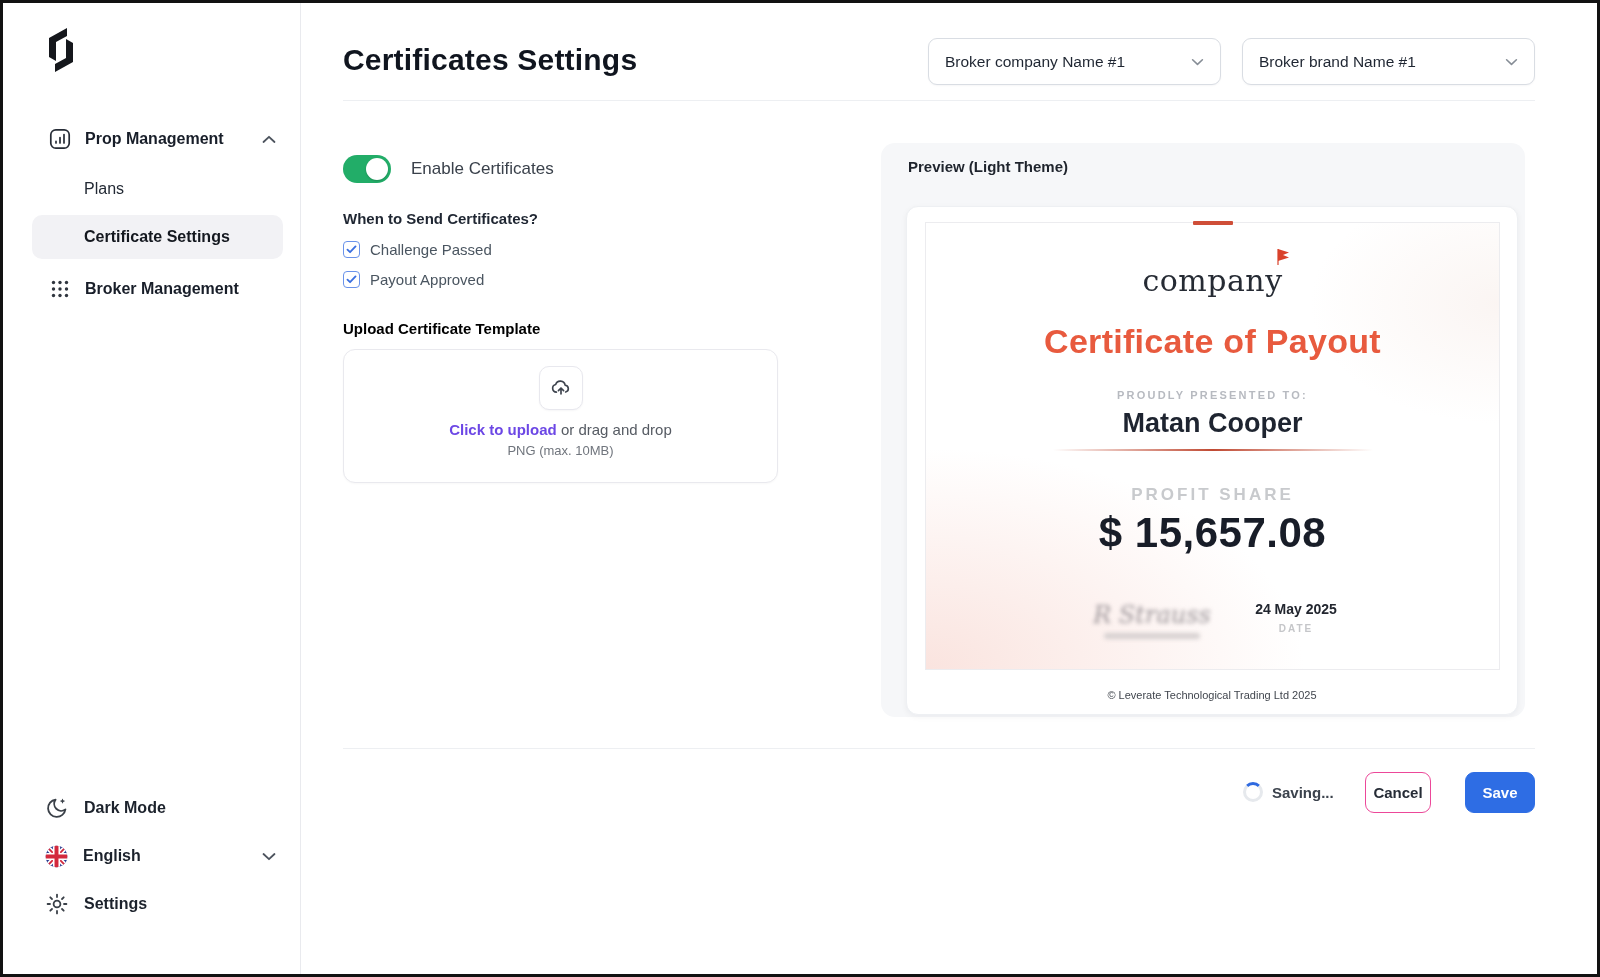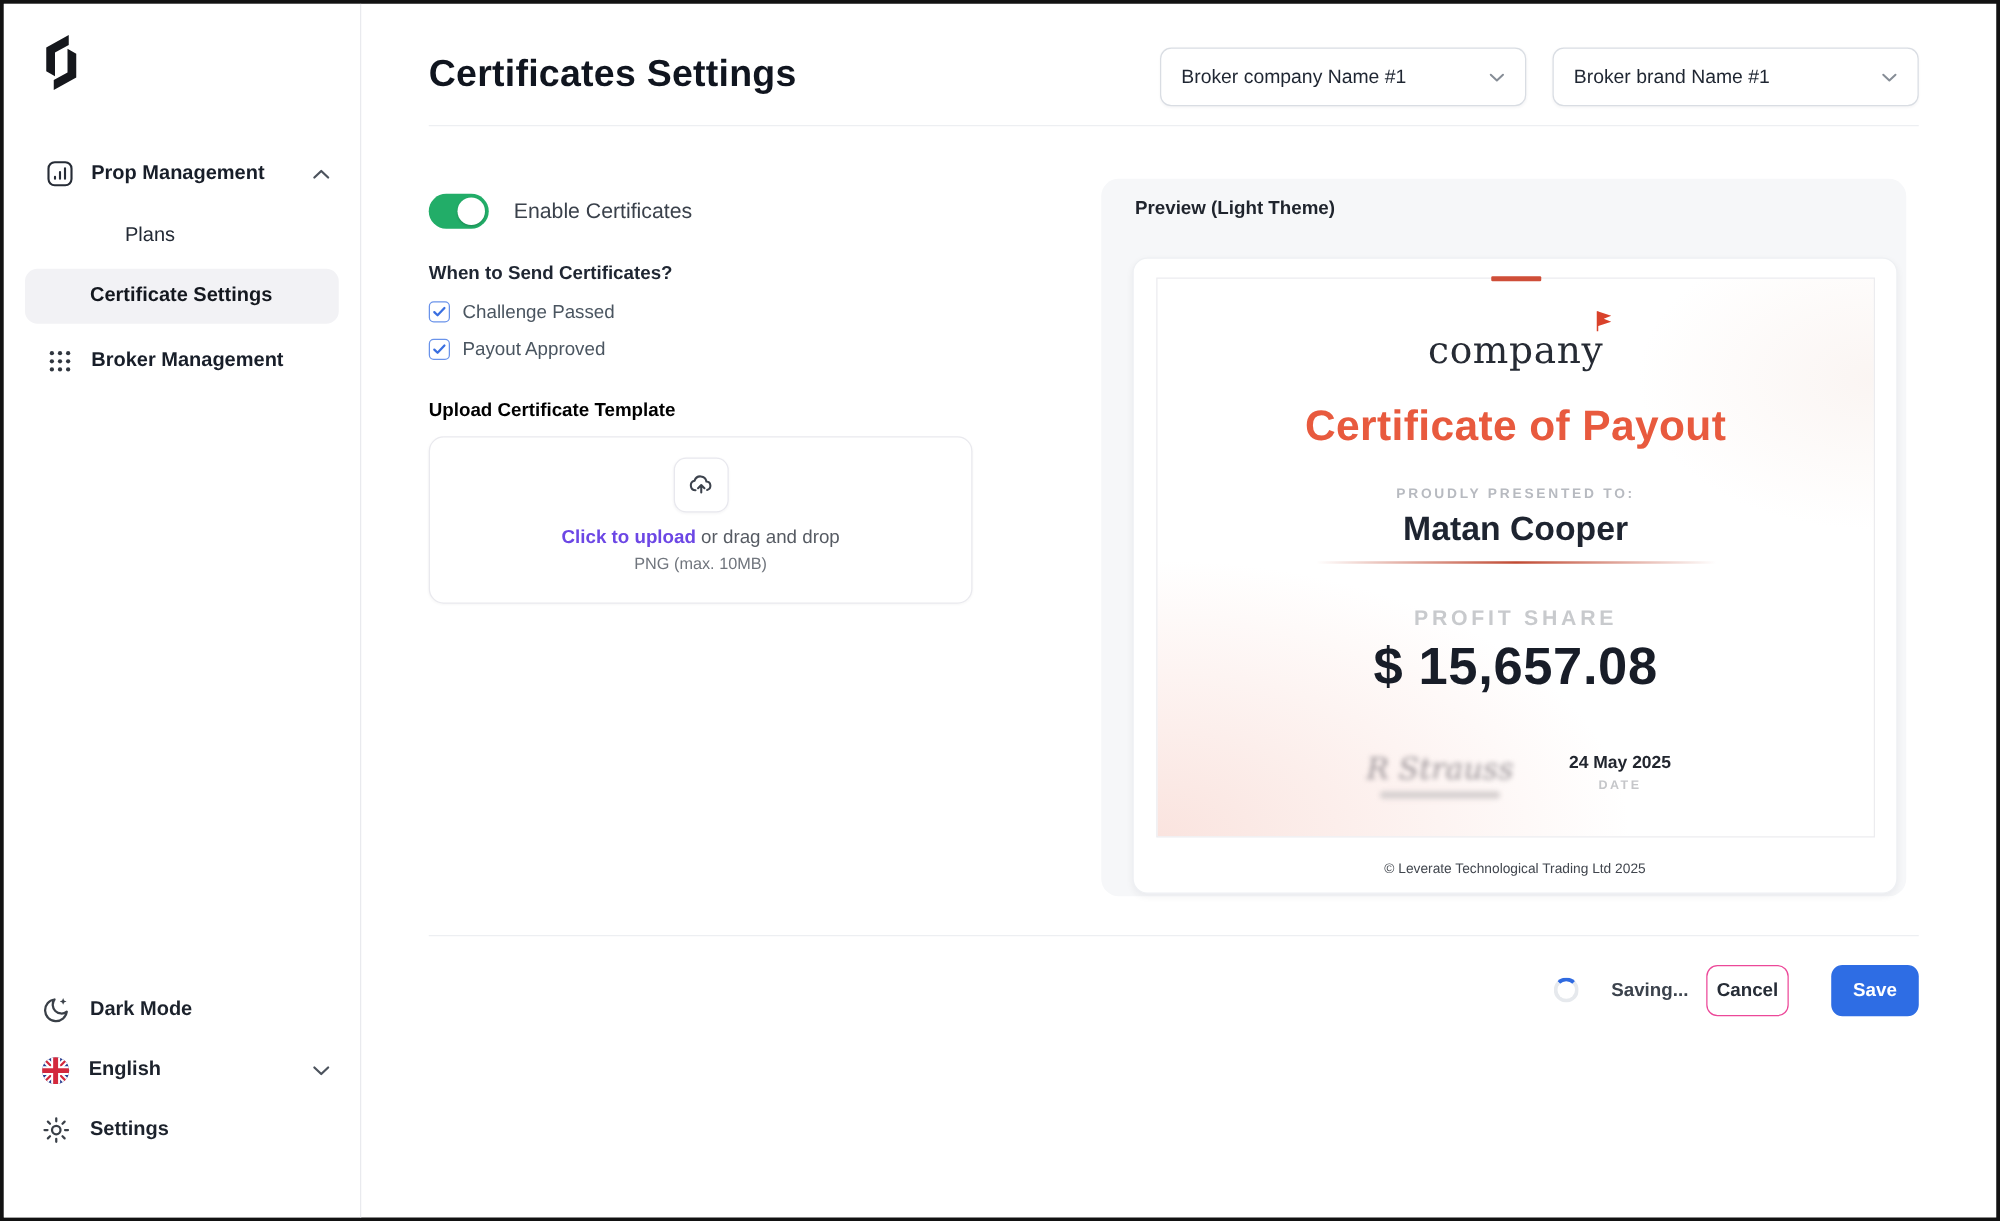--- a/index.html
+++ b/index.html
@@ -3,29 +3,29 @@
 <meta charset="utf-8">
 <style>
   * { margin:0; padding:0; box-sizing:border-box; }
   html,body { background:#fff; }
   body { font-family:"Liberation Sans", sans-serif; color:#1f2530; }
 
   .frame { position:relative; width:1600px; height:977px; background:#fff;
            border:3px solid #121212; overflow:hidden; }
 
   
-  .sidebar { position:absolute; left:0; top:0; width:286px; height:100%;
+  .sidebar { position:absolute; left:12px; top:0; width:286px; height:100%;
              background:#fff; border-right:1px solid #e9eaee; }
   .logo { margin:22px 0 0 24px; width:44px; height:50px; cursor:pointer; }
   .nav { margin-top:46px; }
   .nav-row { height:36px; display:flex; align-items:center; gap:14px;
              padding:0 24px 0 34px; font-size:16px; font-weight:700; color:#181e29; cursor:pointer; }
   .nav-row .spacer { margin-left:auto; }
   .nav-sub { height:36px; display:flex; align-items:center; padding-left:69px;
-             margin-top:14px; font-size:16px; font-weight:500; color:#232a35; cursor:pointer;margin-left:28px; }
+             margin-top:14px; font-size:16px; font-weight:500; color:#232a35; cursor:pointer; }
   .nav-active { margin:8px 17px 0 17px; height:44px; display:flex; align-items:center;
                 padding-left:52px; background:#f2f2f5; border-radius:10px;
                 font-size:16px; font-weight:700; color:#14181f; cursor:pointer; }
   .nav-broker { margin-top:12px; }
   .side-footer { position:absolute; left:0; right:0; bottom:46px; }
   .side-footer .row { height:48px; display:flex; align-items:center; gap:15px;
                       padding:0 24px 0 30px; font-size:16px; font-weight:700; color:#1c222c; cursor:pointer; }
   .side-footer .row .spacer { margin-left:auto; }
   .icon { display:inline-flex; align-items:center; justify-content:center; }
 
@@ -97,21 +97,21 @@
   .sig-block { position:absolute; left:146px; width:160px; text-align:center; filter:blur(2px); }
   .sig-text { font-family:"DejaVu Serif", serif; font-style:italic; font-size:24px; color:#9b9498; }
   .sig-sub { margin:4px auto 0; width:96px; height:6px; background:#d6d0d0; border-radius:3px; }
   .date-block { position:absolute; left:322px; width:96px; text-align:center; }
   .date-text { font-size:14px; font-weight:700; color:#22262f; }
   .date-label { margin-top:6px; font-size:10px; font-weight:700; letter-spacing:2px; color:#c5c6c9; }
   .copyright { position:absolute; bottom:13px; left:0; width:100%; text-align:center;
                font-size:11px; font-weight:500; color:#41464e; }
 
   
-  .saving { position:absolute; left:1240px; top:779px; display:flex; align-items:center; gap:26px; }
+  .saving { position:absolute; left:1240px; top:779px; display:flex; align-items:center; gap:9px; }
   .spinner { width:20px; height:20px; border-radius:50%; border:3px solid #e6e9ed;
              border-top-color:#2f6ae0; animation:spin 1s linear infinite; }
   @keyframes spin { to { transform:rotate(360deg); } }
   .saving-label { font-size:15px; font-weight:700; color:#3c434d; }
   .btn { position:absolute; top:769px; height:41px; border-radius:9px; display:flex;
          align-items:center; justify-content:center; font-size:15px; font-weight:700; cursor:pointer; }
   .btn-cancel { left:1362px; width:66px; background:#fff; border:1px solid #ec4899; color:#262c36; }
   .btn-save { left:1462px; width:70px; background:#2e6de4; border:1px solid #2e6de4; color:#fff; }
 
   svg { display:block; }

